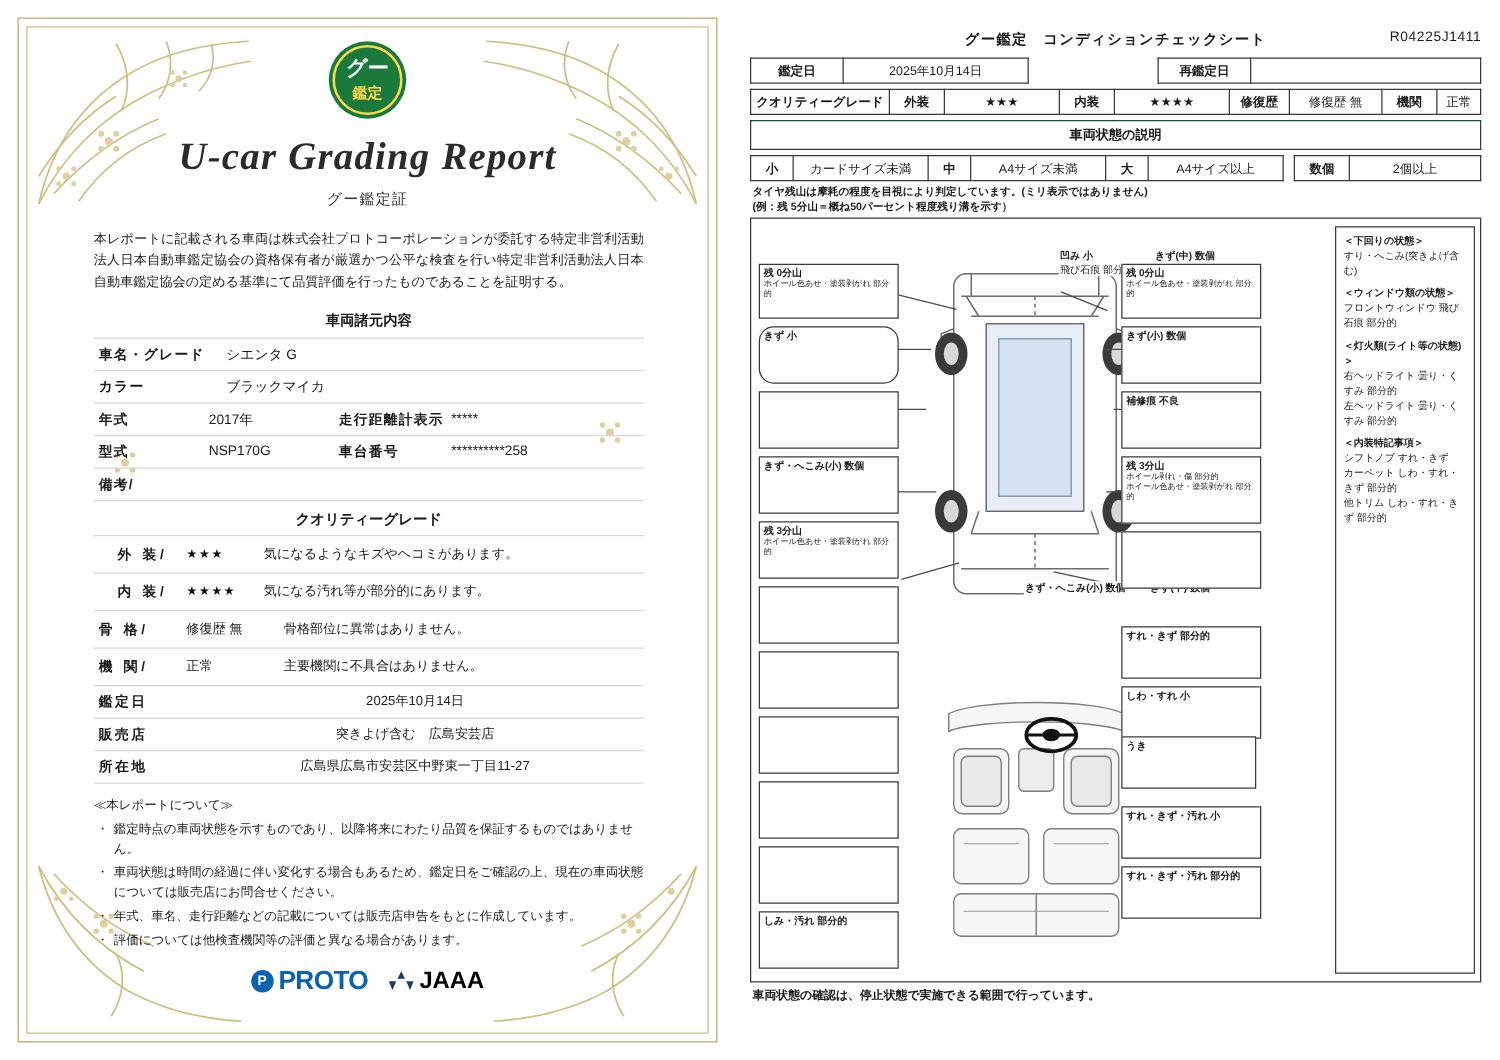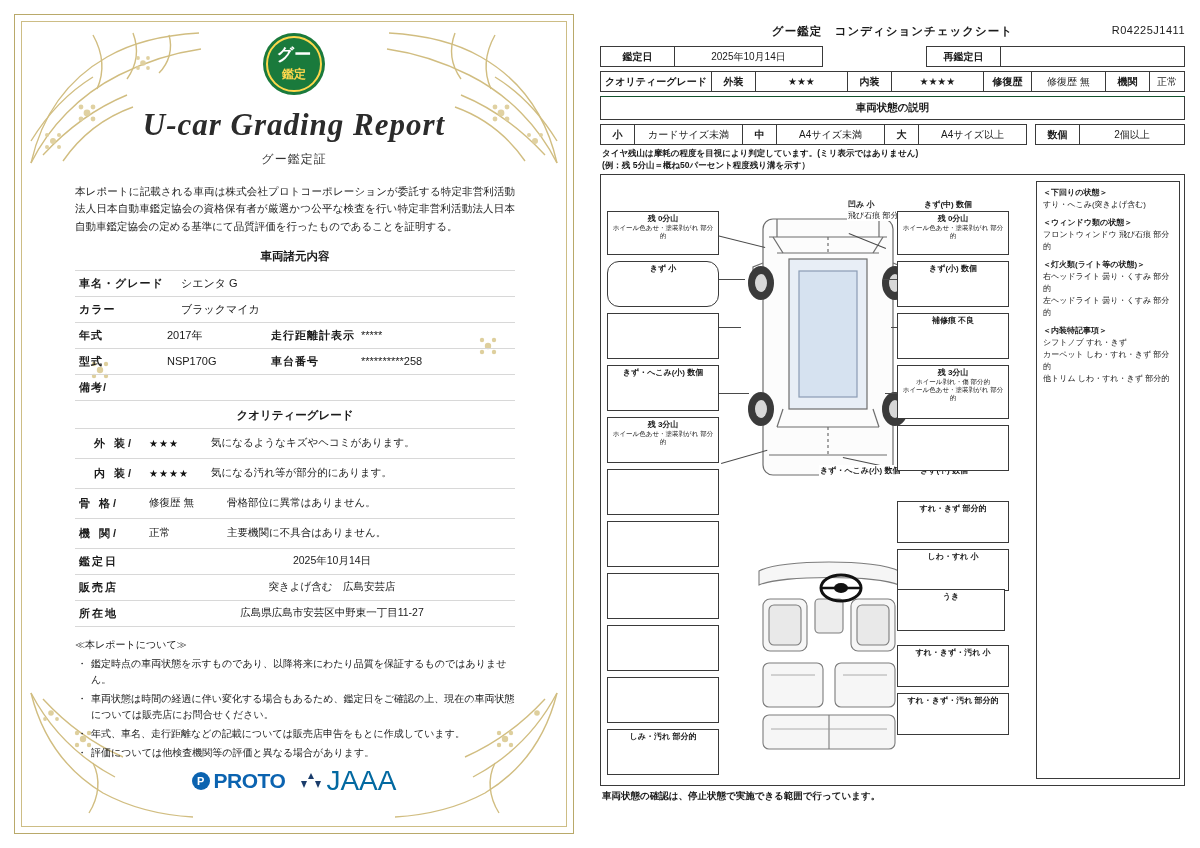--- a/index.html
+++ b/index.html
@@ -84,49 +84,49 @@
   }
   .proto { display:flex; align-items:center; gap:4px; }
   .proto-mark {
     width:18px; height:18px; border-radius:50%;
     background:#0b63b0; color:#fff; font-size:11px; font-weight:bold;
     display:flex; align-items:center; justify-content:center;
   }
   .proto-text { font-size:21px; font-weight:bold; color:#0b63b0; letter-spacing:-0.5px; }
   .jaaa { display:flex; align-items:center; gap:5px; }
   .jaaa-mark { width:20px; height:16px; }
-  .jaaa-text { font-size:28px; font-weight:normal; color:#0369a1; letter-spacing:0px; }
+  .jaaa-text { font-size:19px; font-weight:bold; color:#000000; letter-spacing:0px; }
 
   
   .sheet { position:absolute; left:600px; top:24px; width:585px; height:800px; }
   .sheet-head { position:relative; height:22px; }
   .sheet-title {
     position:absolute; left:0; right:0; text-align:center;
     font-size:11.5px; font-weight:bold; letter-spacing:1px;
   }
   .sheet-code { position:absolute; right:0; top:0; font-size:11px; letter-spacing:.5px; }
 
   table.t { border-collapse:collapse; width:100%; }
   table.t td { border:1px solid #3a3a3a; font-size:10px; padding:2px 4px; height:20px; }
   .lbl { background:#fff; font-weight:bold; text-align:center; white-space:nowrap; }
   .val { text-align:center; }
   .ctr { text-align:center; }
   .bar-title { text-align:center; font-weight:bold; font-size:10.5px; padding:4px 0; border:1px solid #3a3a3a; border-top:none; }
 
   .diagram-wrap { position:relative; border-left:1px solid #3a3a3a; border-right:1px solid #3a3a3a; border-bottom:1px solid #3a3a3a; height:612px; }
   .cell {
     position:absolute; border:1px solid #3a3a3a; background:#fff;
-    font-size:8px; line-height:1.25; padding:2px 3px; overflow:hidden;text-align:center;
+    font-size:8px; line-height:1.25; padding:2px 3px; overflow:hidden;
   }
   .cell b { font-weight:bold; font-size:8px; }
   .cell .sub { font-size:6.5px; color:#222; }
   .plain { position:absolute; border:1px solid #3a3a3a; background:#fff; }
   .note-label { position:absolute; font-size:8px; background:#fff; padding:0 1px; }
   .sidebox {
-    position:absolute; right:4px; top:6px; width:144px; bottom:6px;
+    position:absolute; right:4px; top:6px; width:112px; bottom:6px;
     border:1px solid #3a3a3a; padding:5px 6px; font-size:8px; line-height:1.5;
   }
   .sidebox .h { font-weight:bold; }
   .foot { font-size:9.5px; font-weight:bold; padding:4px 2px; }
 
   .svgcar { position:absolute; left:132px; top:22px; }
   .svgint { position:absolute; left:140px; top:380px; }
   .wheel-ic { position:absolute; left:218px; top:398px; }
   .lead { position:absolute; background:#4a4a4a; height:1px; transform-origin:0 0; }
 </style>

